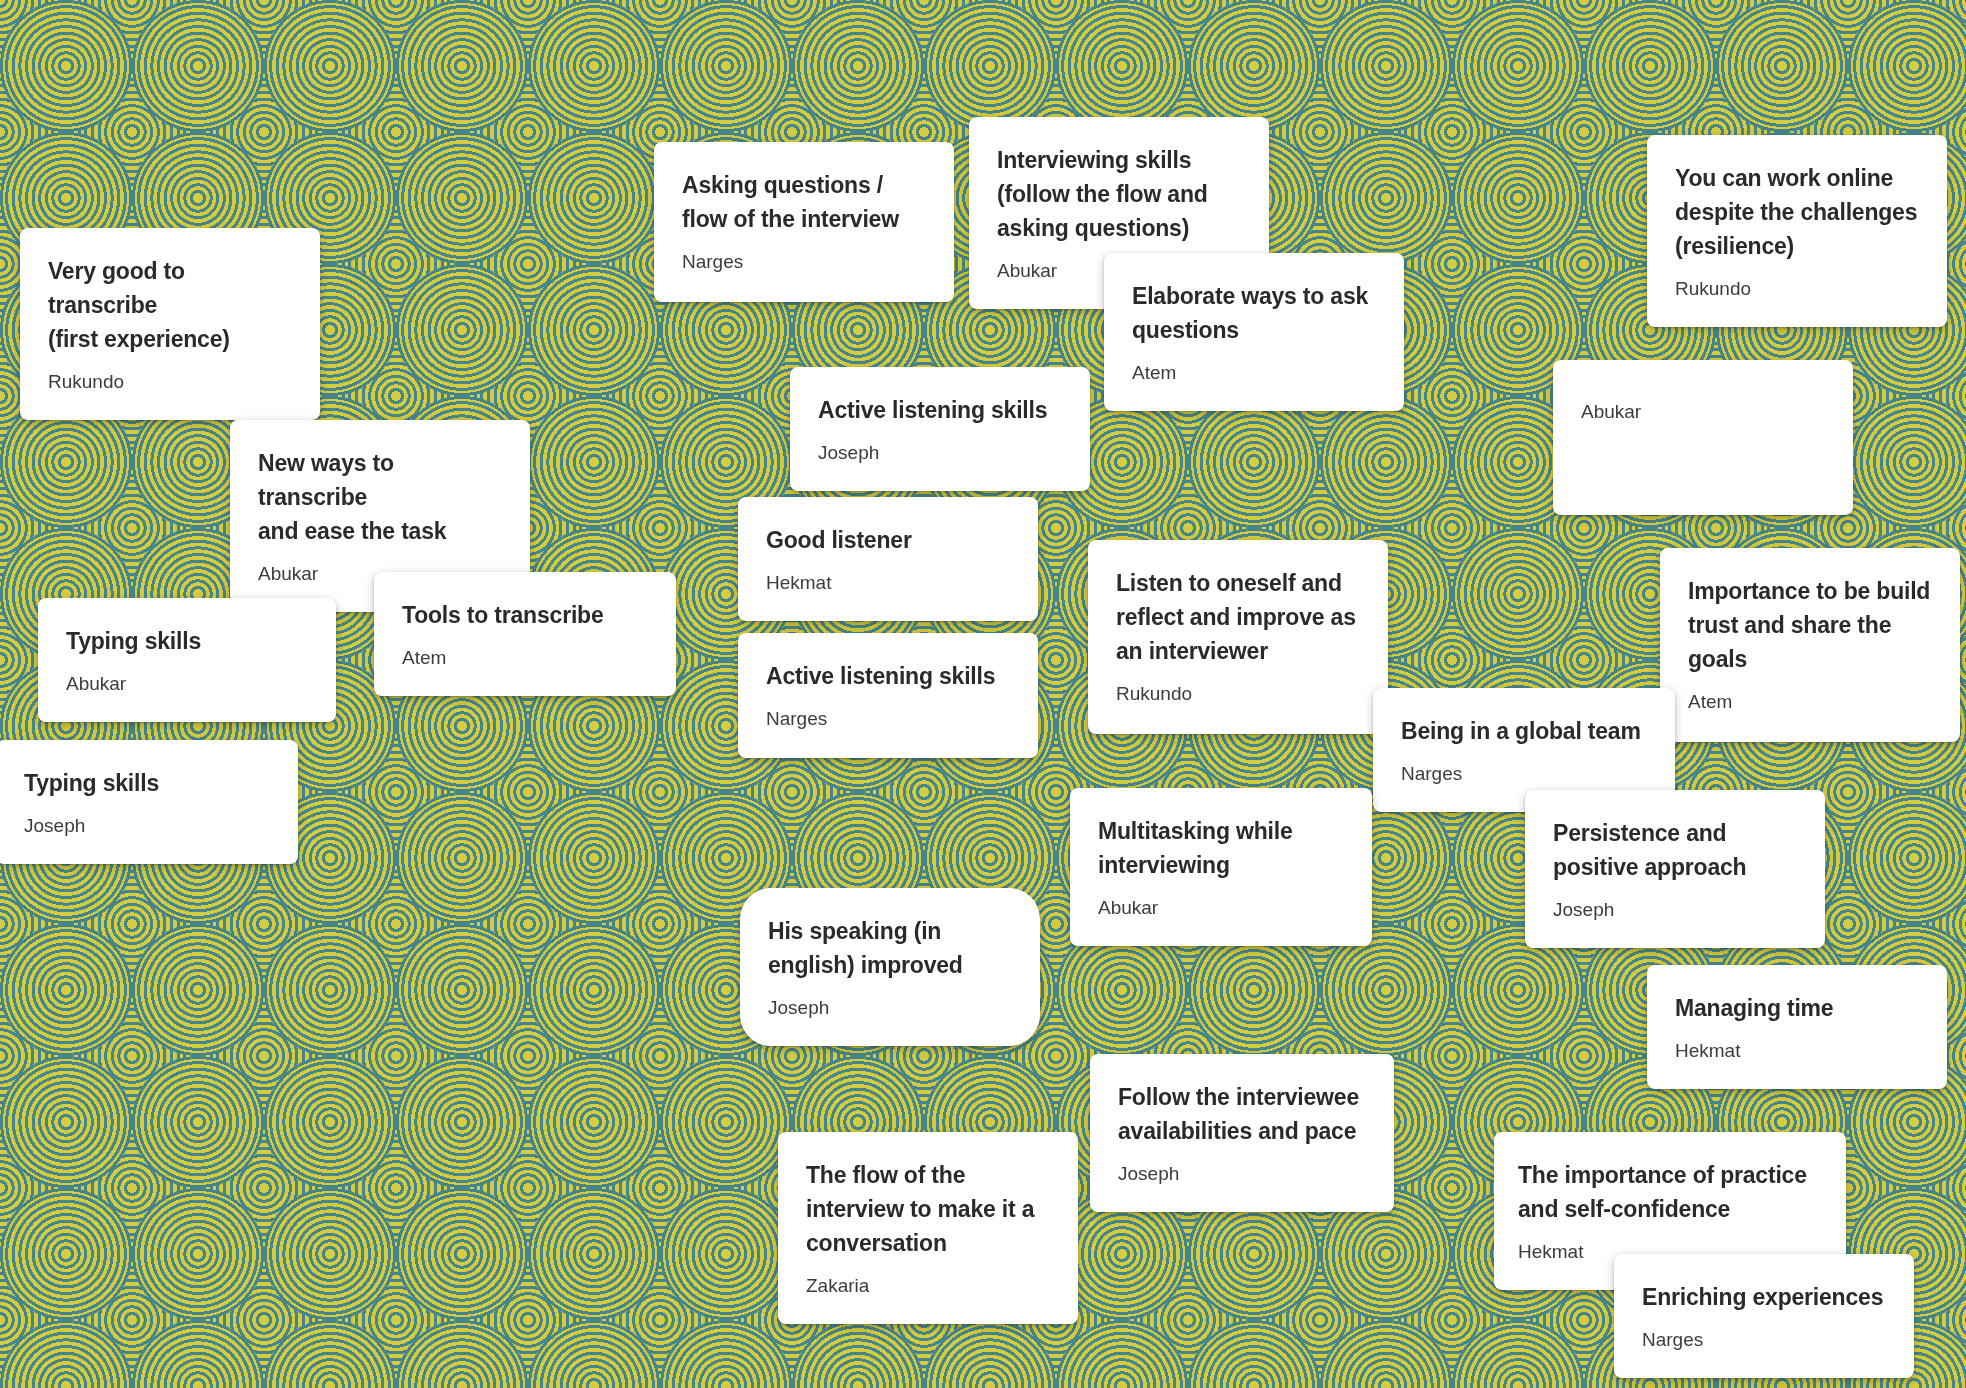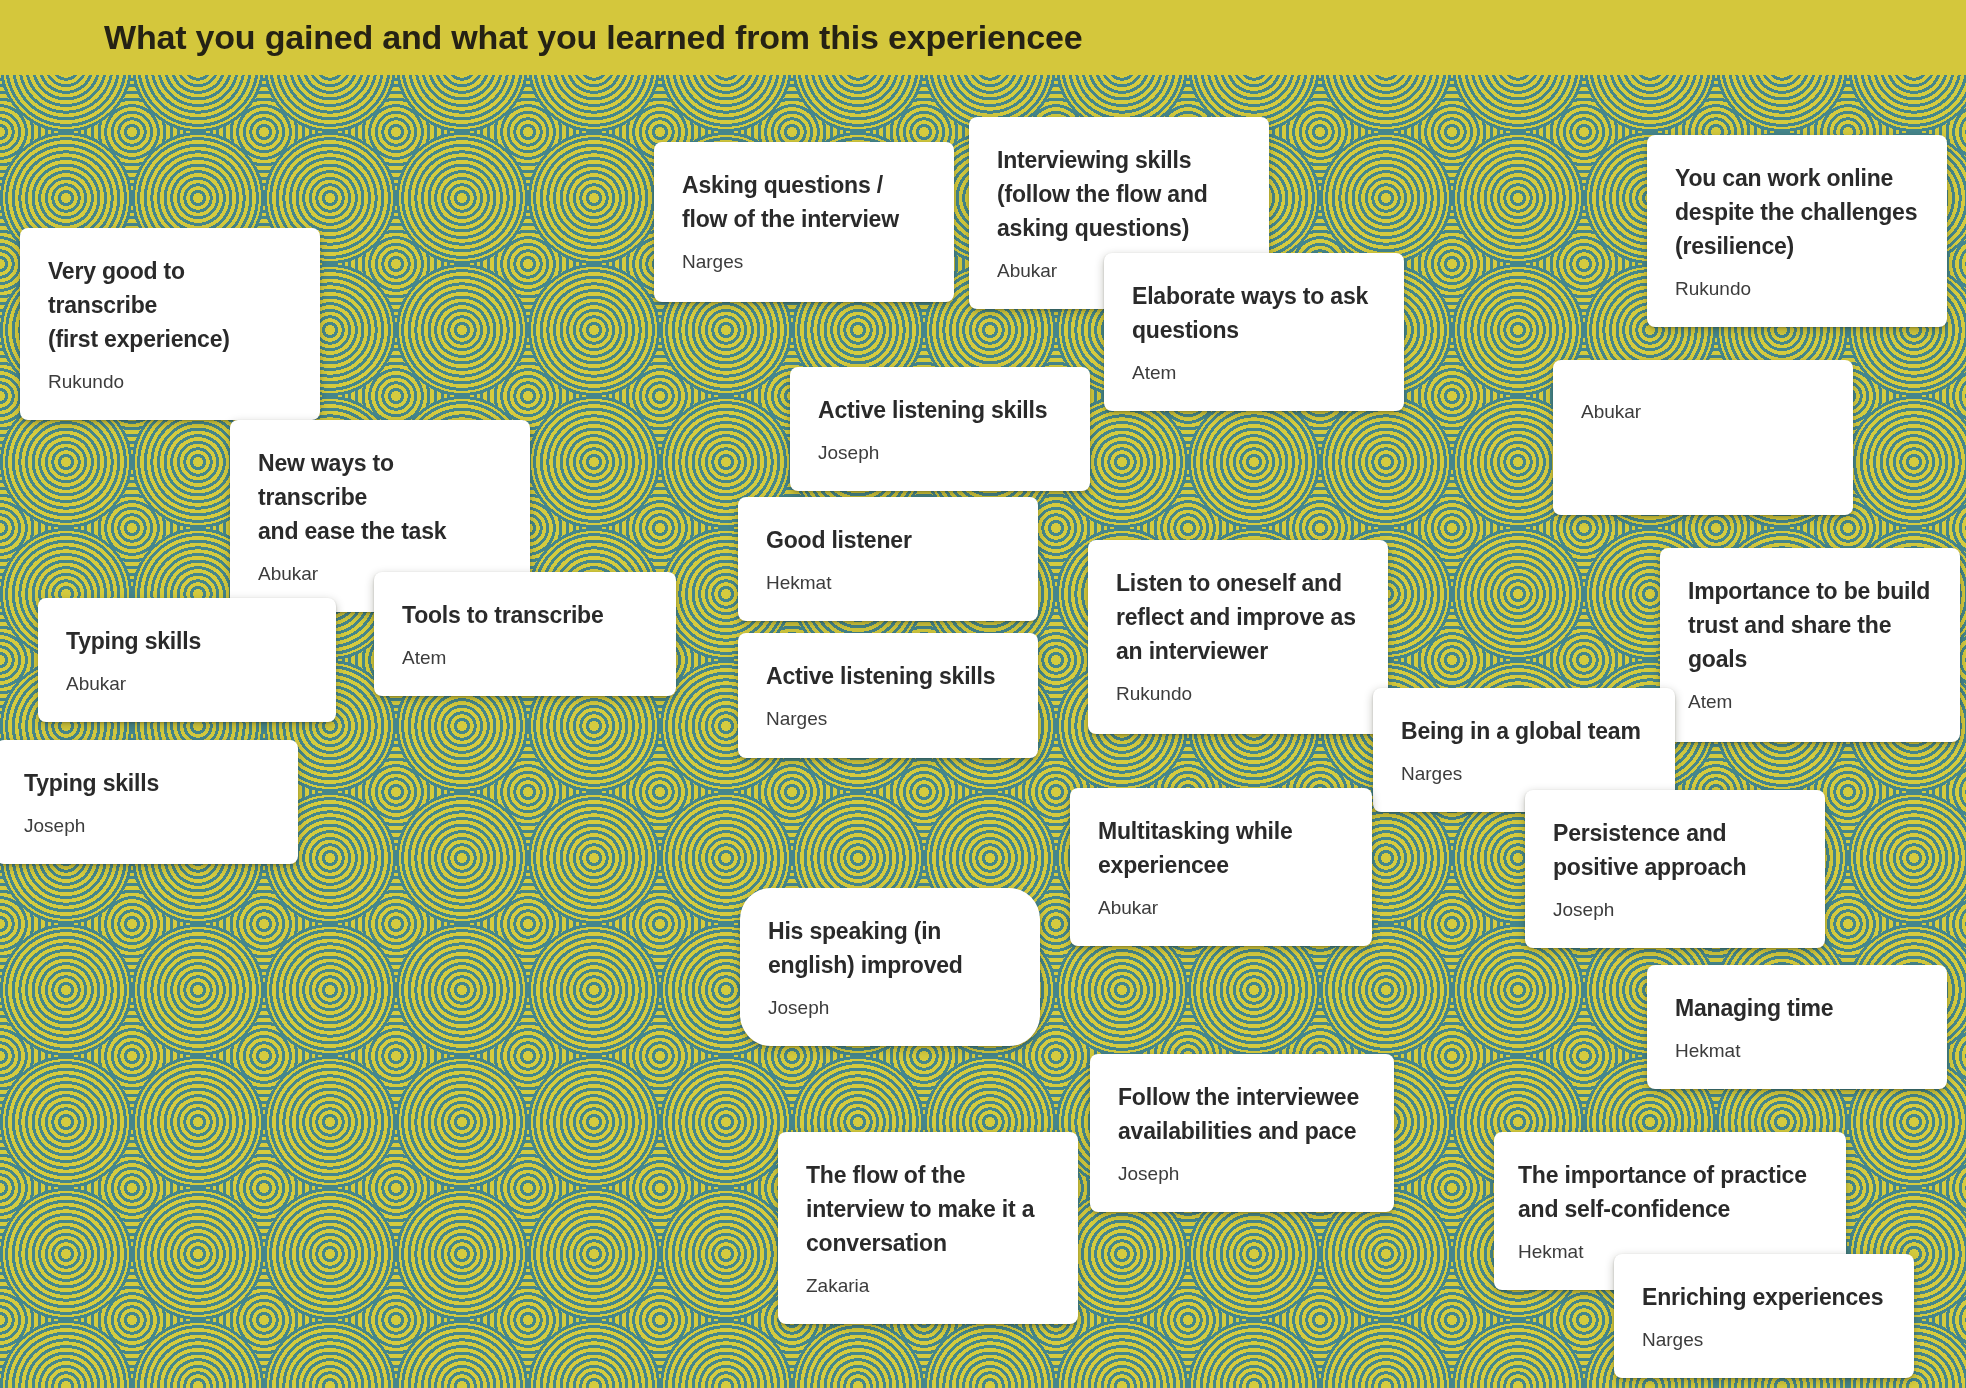--- a/index.html
+++ b/index.html
@@ -190,21 +190,21 @@
 trust and share the
 goals</h2>
     <p class="note-author">Atem</p>
   </article>
       <article class="note" style="left: 1373px; top: 680px; width: 302px; min-height: 122px; margin-top: 8px;">
     <h2 class="note-title">Being in a global team</h2>
     <p class="note-author">Narges</p>
   </article>
       <article class="note" style="left: 1070px; top: 788px; width: 302px; min-height: 155px;">
     <h2 class="note-title">Multitasking while
-experiencee</h2>
+interviewing</h2>
     <p class="note-author">Abukar</p>
   </article>
       <article class="note" style="left: 1525px; top: 790px; width: 300px; min-height: 155px;">
     <h2 class="note-title">Persistence and
 positive approach</h2>
     <p class="note-author">Joseph</p>
   </article>
       <article class="note" style="left: 740px; top: 888px; width: 300px; min-height: 158px; border-radius: 31px;">
     <h2 class="note-title">His speaking (in
 english) improved</h2>
@@ -228,16 +228,13 @@
       <article class="note" style="left: 1494px; top: 1132px; width: 352px; min-height: 155px; padding-left: 24px;">
     <h2 class="note-title">The importance of practice
 and self-confidence</h2>
     <p class="note-author">Hekmat</p>
   </article>
       <article class="note" style="left: 1614px; top: 1254px; width: 300px; min-height: 118px;">
     <h2 class="note-title">Enriching experiences</h2>
     <p class="note-author">Narges</p>
   </article>
     </main>
-  <header class="board-header">
-    <h1 class="board-title">What you gained and what you learned from this experiencee</h1>
-  </header>
 </div>
 
 </body></html>

